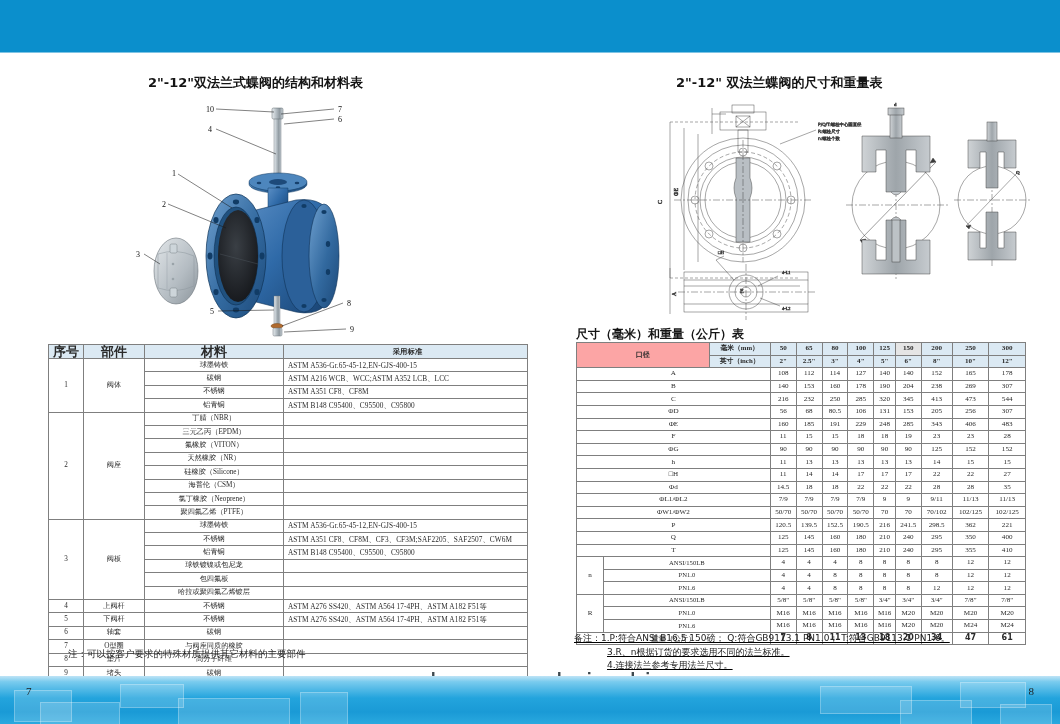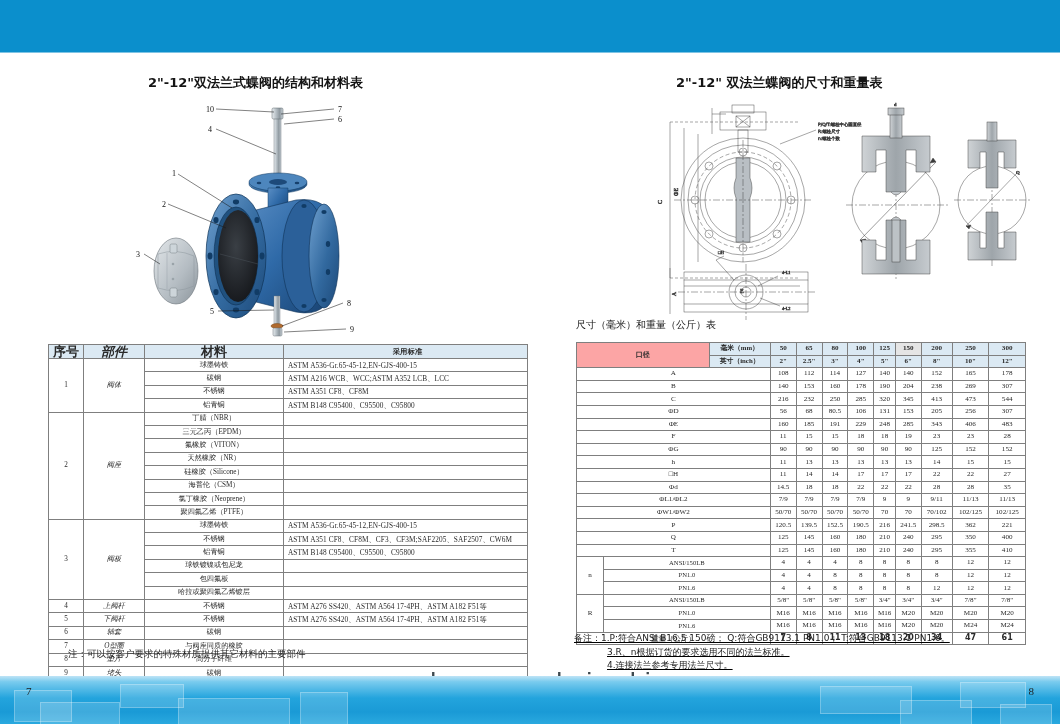--- a/index.html
+++ b/index.html
@@ -46,41 +46,41 @@
   }
 
   
   .sec-title{
     position:absolute;font-size:13px;font-weight:bold;color:#141414;
     font-family:"DejaVu Sans","Liberation Sans",sans-serif;white-space:nowrap;
   }
   #title-left{left:148px;top:74px;}
   #title-right{left:676px;top:74px;}
   .sub-title{
-    position:absolute;left:576px;top:318px;font-size:10px;font-weight:normal;color:#141414;
+    position:absolute;left:576px;top:326px;font-size:12px;font-weight:bold;color:#141414;
     font-family:"DejaVu Sans","Liberation Sans",sans-serif;white-space:nowrap;
   }
 
   
   table{border-collapse:collapse;}
   .tbl td,.tbl th{
     border:1px solid #7f7f7f;
     font-family:"Liberation Serif","DejaVu Serif",serif;
     color:#2a2a2a;text-align:center;vertical-align:middle;
     padding:0;line-height:1;
   }
   .tbl thead td{background:#dbe9f3;font-weight:bold;}
 
   
   #mat-table{position:absolute;left:48px;top:344px;width:480px;}
   #mat-table td{height:12.4px;font-size:7.2px;}
   #mat-table thead td{height:13px;font-size:13px;}
   #mat-table td.std{text-align:left;padding-left:4px;font-size:7.3px;letter-spacing:.1px;}
   #mat-table td.idx{width:34px;}
-  #mat-table td.part{width:60px;font-style:italic;}
+  #mat-table td.part{width:60px;}
   #mat-table td.mat{width:138px;margin-top:40px;}
 
   
   #dim-table{position:absolute;left:576px;top:342px;width:450px;}
   #dim-table td{height:11.6px;font-size:7.1px;}
   #dim-table td.rowlab{width:96px;}
   #dim-table td.grp{width:26px;}
   #dim-table td.sublab{width:70px;font-size:6.6px;}
   #dim-table td.bold{font-weight:bold;font-size:8px;
     font-family:"DejaVu Sans","Liberation Sans",sans-serif;}

